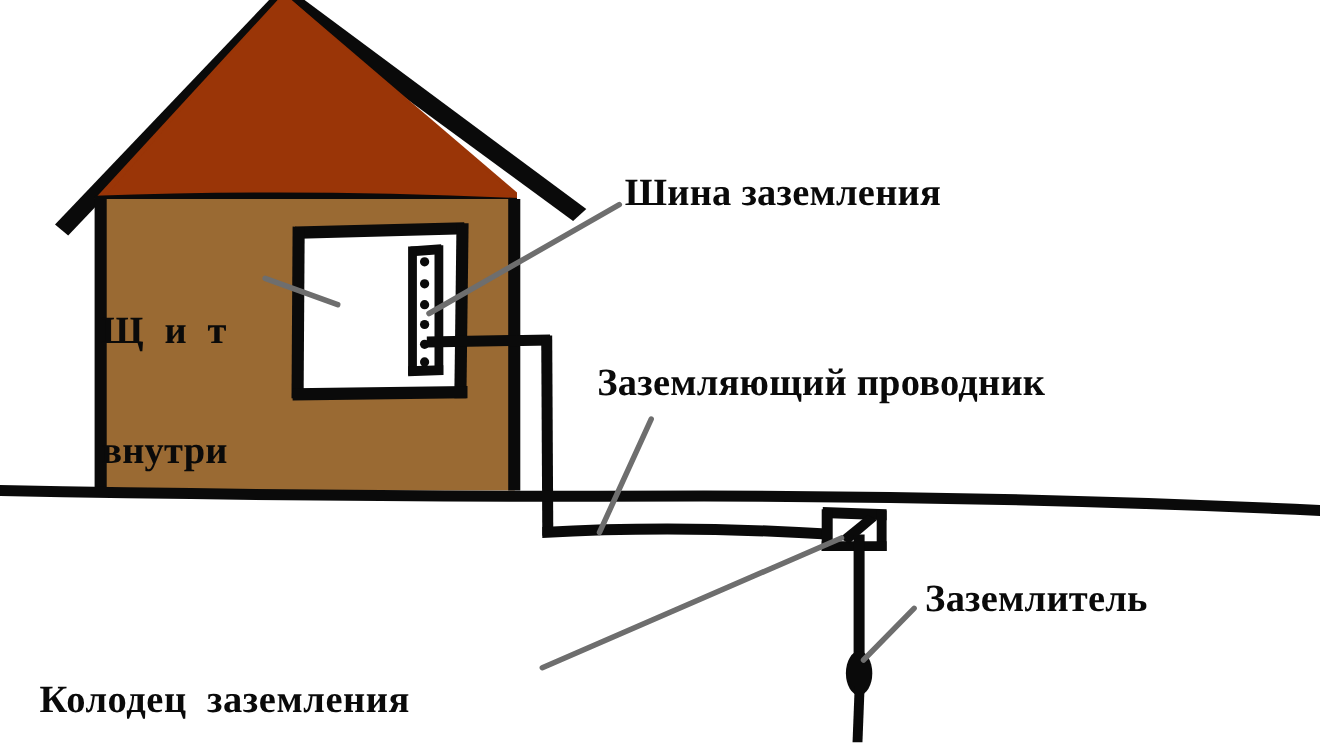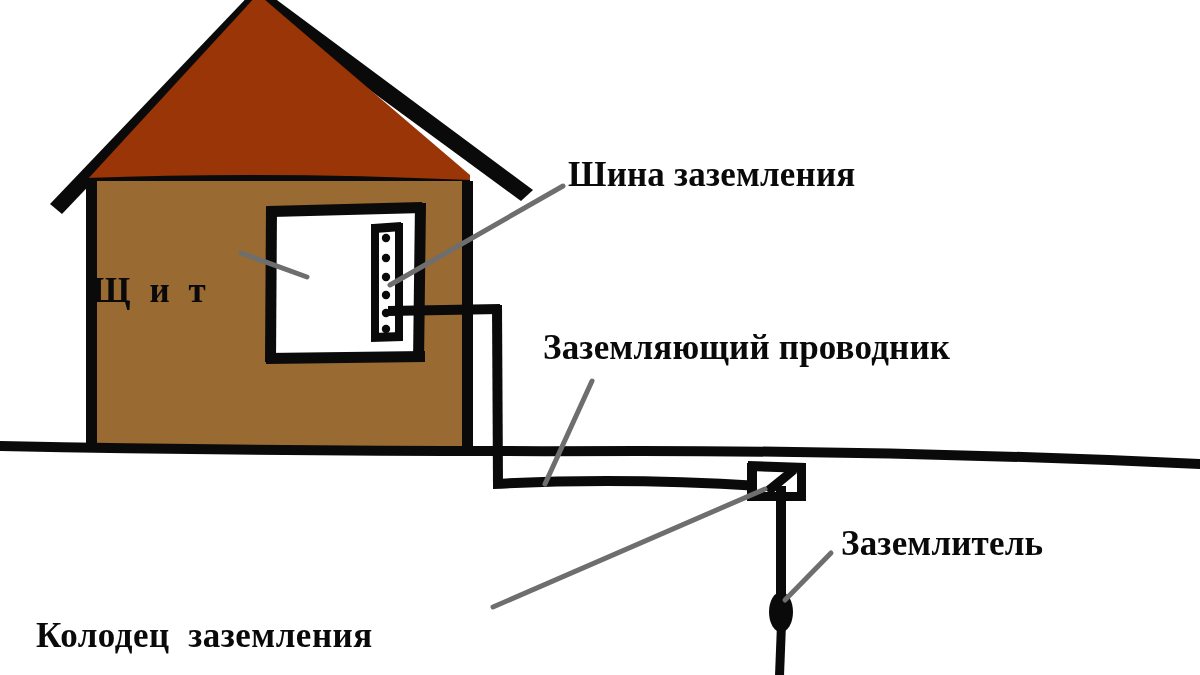--- a/index.html
+++ b/index.html
@@ -16,21 +16,21 @@
     color:#0a0a0a;
     white-space:pre;
     line-height:1.04;
     letter-spacing:0.2px;
   }
   #lbl-bus{left:568px;top:157px;font-size:35px;}
   #lbl-cond{left:543px;top:330px;font-size:35px;}
   #lbl-rod{left:841px;top:526px;font-size:35px;}
   #lbl-well{left:36px;top:545px;font-size:35px;}
   #lbl-well .l1{display:block;letter-spacing:0.5px;}
-  #lbl-panel{left:92px;top:200px;font-size:35px;}
+  #lbl-panel{left:92px;top:210px;font-size:35px;}
   #lbl-panel .l1{display:block;letter-spacing:0.5px;}
   #lbl-panel .l2{display:block;}
   #lbl-panel .l3{display:block;}
 </style>
 </head>
 <body>
 
 <div id="stage">
 
   <svg id="art" viewBox="0 0 1200 675">
@@ -116,15 +116,16 @@
 
   <div class="lbl" id="lbl-rod">Заземлитель</div>
 
   <div class="lbl" id="lbl-well">
     <span class="l1">Колодец  заземления</span>
     
   </div>
 
   <div class="lbl" id="lbl-panel">
     <span class="l1">Щ  и  т</span>
+    <span class="l2">внутри</span>
   </div>
 
 </div>
 
 </body></html>

